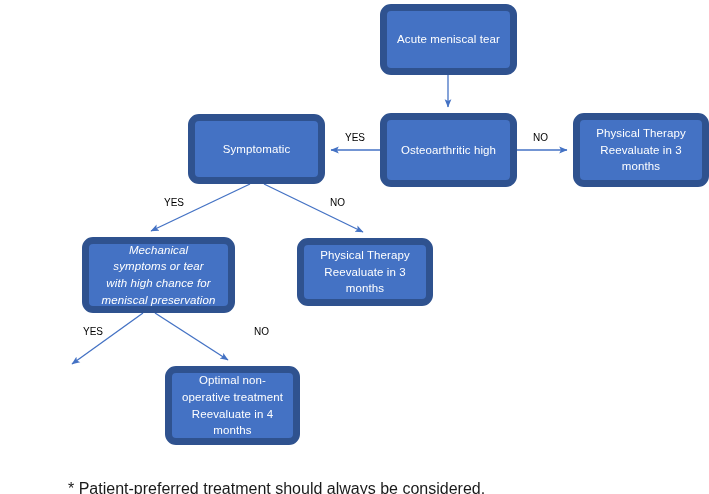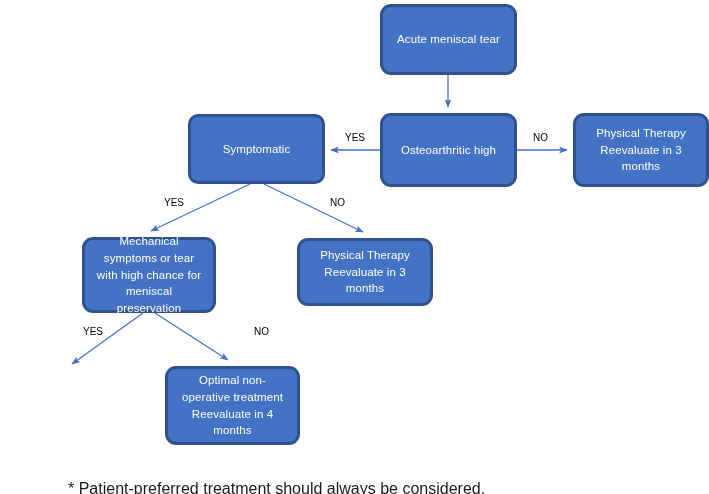--- a/index.html
+++ b/index.html
@@ -25,21 +25,21 @@
     position: absolute;
     left: 0;
     top: 0;
     width: 709px;
     height: 494px;
     pointer-events: none;
   }
   .node {
     position: absolute;
     background: #4472C4;
-    border: 3px solid #eab308;
+    border: 7px solid #eab308;
     border-radius: 11px;
     color: #ffffff;
     display: flex;
     align-items: center;
     justify-content: center;
     text-align: center;
     font-size: 11.5px;
     line-height: 1.45;
     box-sizing: border-box;
     padding: 4px 8px;
@@ -100,25 +100,25 @@
   <div class="node" style="left: 380px; top: 113px; width: 137px; height: 74px; background: rgb(68, 114, 196); border-color: rgb(47, 82, 143); color: rgb(255, 255, 255);">
     <span class="node-text">Osteoarthritic high</span>
   </div>
 
   <div class="node" style="left: 573px; top: 113px; width: 136px; height: 74px; background: rgb(68, 114, 196); border-color: rgb(47, 82, 143); color: rgb(255, 255, 255);">
     <span class="node-text">Physical Therapy
 Reevaluate in 3
 months</span>
   </div>
 
-  <div class="node" style="left: 188px; top: 114px; width: 137px; height: 70px; background: rgb(68, 114, 196); border-color: rgb(47, 82, 143); color: rgb(255, 255, 255); border-radius: 10px;">
+  <div class="node" style="left: 188px; top: 114px; width: 137px; height: 70px; background: rgb(68, 114, 196); border-color: rgb(47, 82, 143); color: rgb(255, 255, 255);">
     <span class="node-text">Symptomatic</span>
   </div>
 
-  <div class="node" style="left: 82px; top: 237px; width: 134px; height: 76px; background: rgb(68, 114, 196); border-color: rgb(47, 82, 143); color: rgb(255, 255, 255);">
+  <div class="node" style="left: 82px; top: 237px; width: 153px; height: 76px; background: rgb(68, 114, 196); border-color: rgb(47, 82, 143); color: rgb(255, 255, 255); font-style: italic;">
     <span class="node-text">Mechanical
 symptoms or tear
 with high chance for
 meniscal preservation</span>
   </div>
 
   <div class="node" style="left: 297px; top: 238px; width: 136px; height: 68px; background: rgb(68, 114, 196); border-color: rgb(47, 82, 143); color: rgb(255, 255, 255);">
     <span class="node-text">Physical Therapy
 Reevaluate in 3
 months</span>

